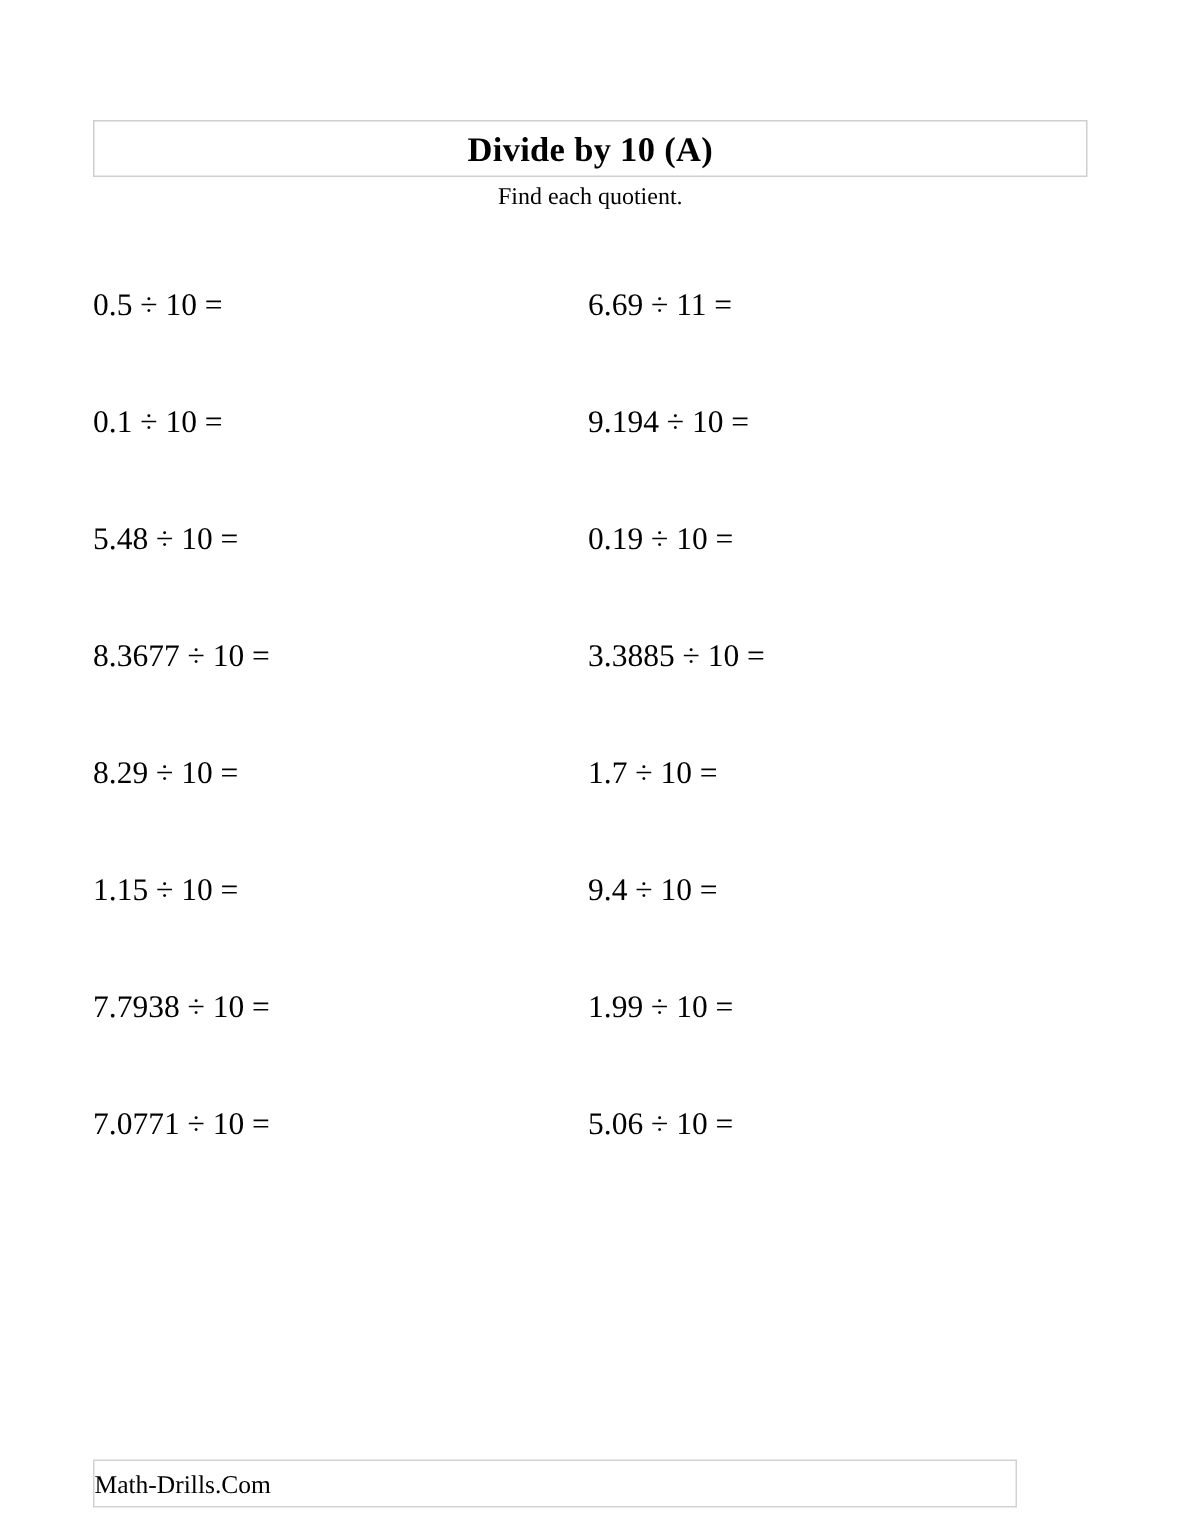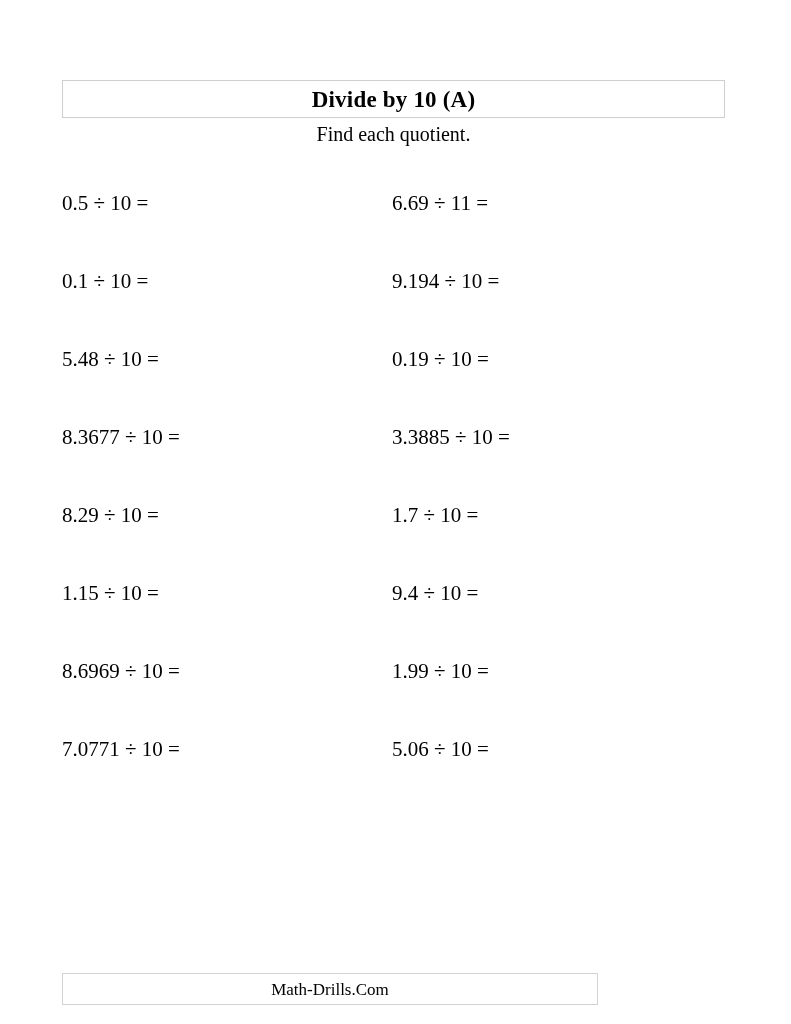--- a/index.html
+++ b/index.html
@@ -43,21 +43,21 @@
     line-height: 1;
   }
 
   
   .subtitle {
     position: absolute;
     left: 62px;
     top: 90px;
     width: 663px;
     text-align: center;
-    font-size: 20px;
+    font-size: 16px;
     font-weight: normal;
     line-height: 1.2;
   }
 
   
   .problems {
     position: absolute;
     left: 62px;
     top: 158px;
     width: 663px;
@@ -75,27 +75,26 @@
     text-align: center;
   }
   .cell.col0 { left: 0px; }
   .cell.col1 { left: 330px; }
 
   
   .footer-box {
     position: absolute;
     left: 62px;
     top: 941px;
-    width: 536px;
+    width: 616px;
     height: 32px;
     border: 1px solid #d2d2d2;
     box-sizing: border-box;
     display: flex;
     align-items: center;
-    justify-content: center;
     background: #ffffff;
   }
   .footer-text {
     font-size: 17px;
     line-height: 1;
   }
 </style>
 </head>
 <body>
 
@@ -126,21 +125,21 @@
       </div>
       <div class="prow">
         <div class="cell col0">8.29 ÷ 10 =</div>
         <div class="cell col1">1.7 ÷ 10 =</div>
       </div>
       <div class="prow">
         <div class="cell col0">1.15 ÷ 10 =</div>
         <div class="cell col1">9.4 ÷ 10 =</div>
       </div>
       <div class="prow">
-        <div class="cell col0">8.6969 ÷ 10 =</div>
+        <div class="cell col0">7.7938 ÷ 10 =</div>
         <div class="cell col1">1.99 ÷ 10 =</div>
       </div>
       <div class="prow">
         <div class="cell col0">7.0771 ÷ 10 =</div>
         <div class="cell col1">5.06 ÷ 10 =</div>
       </div>
     </div>
 
   <div class="footer-box">
     <div class="footer-text">Math-Drills.Com</div>

